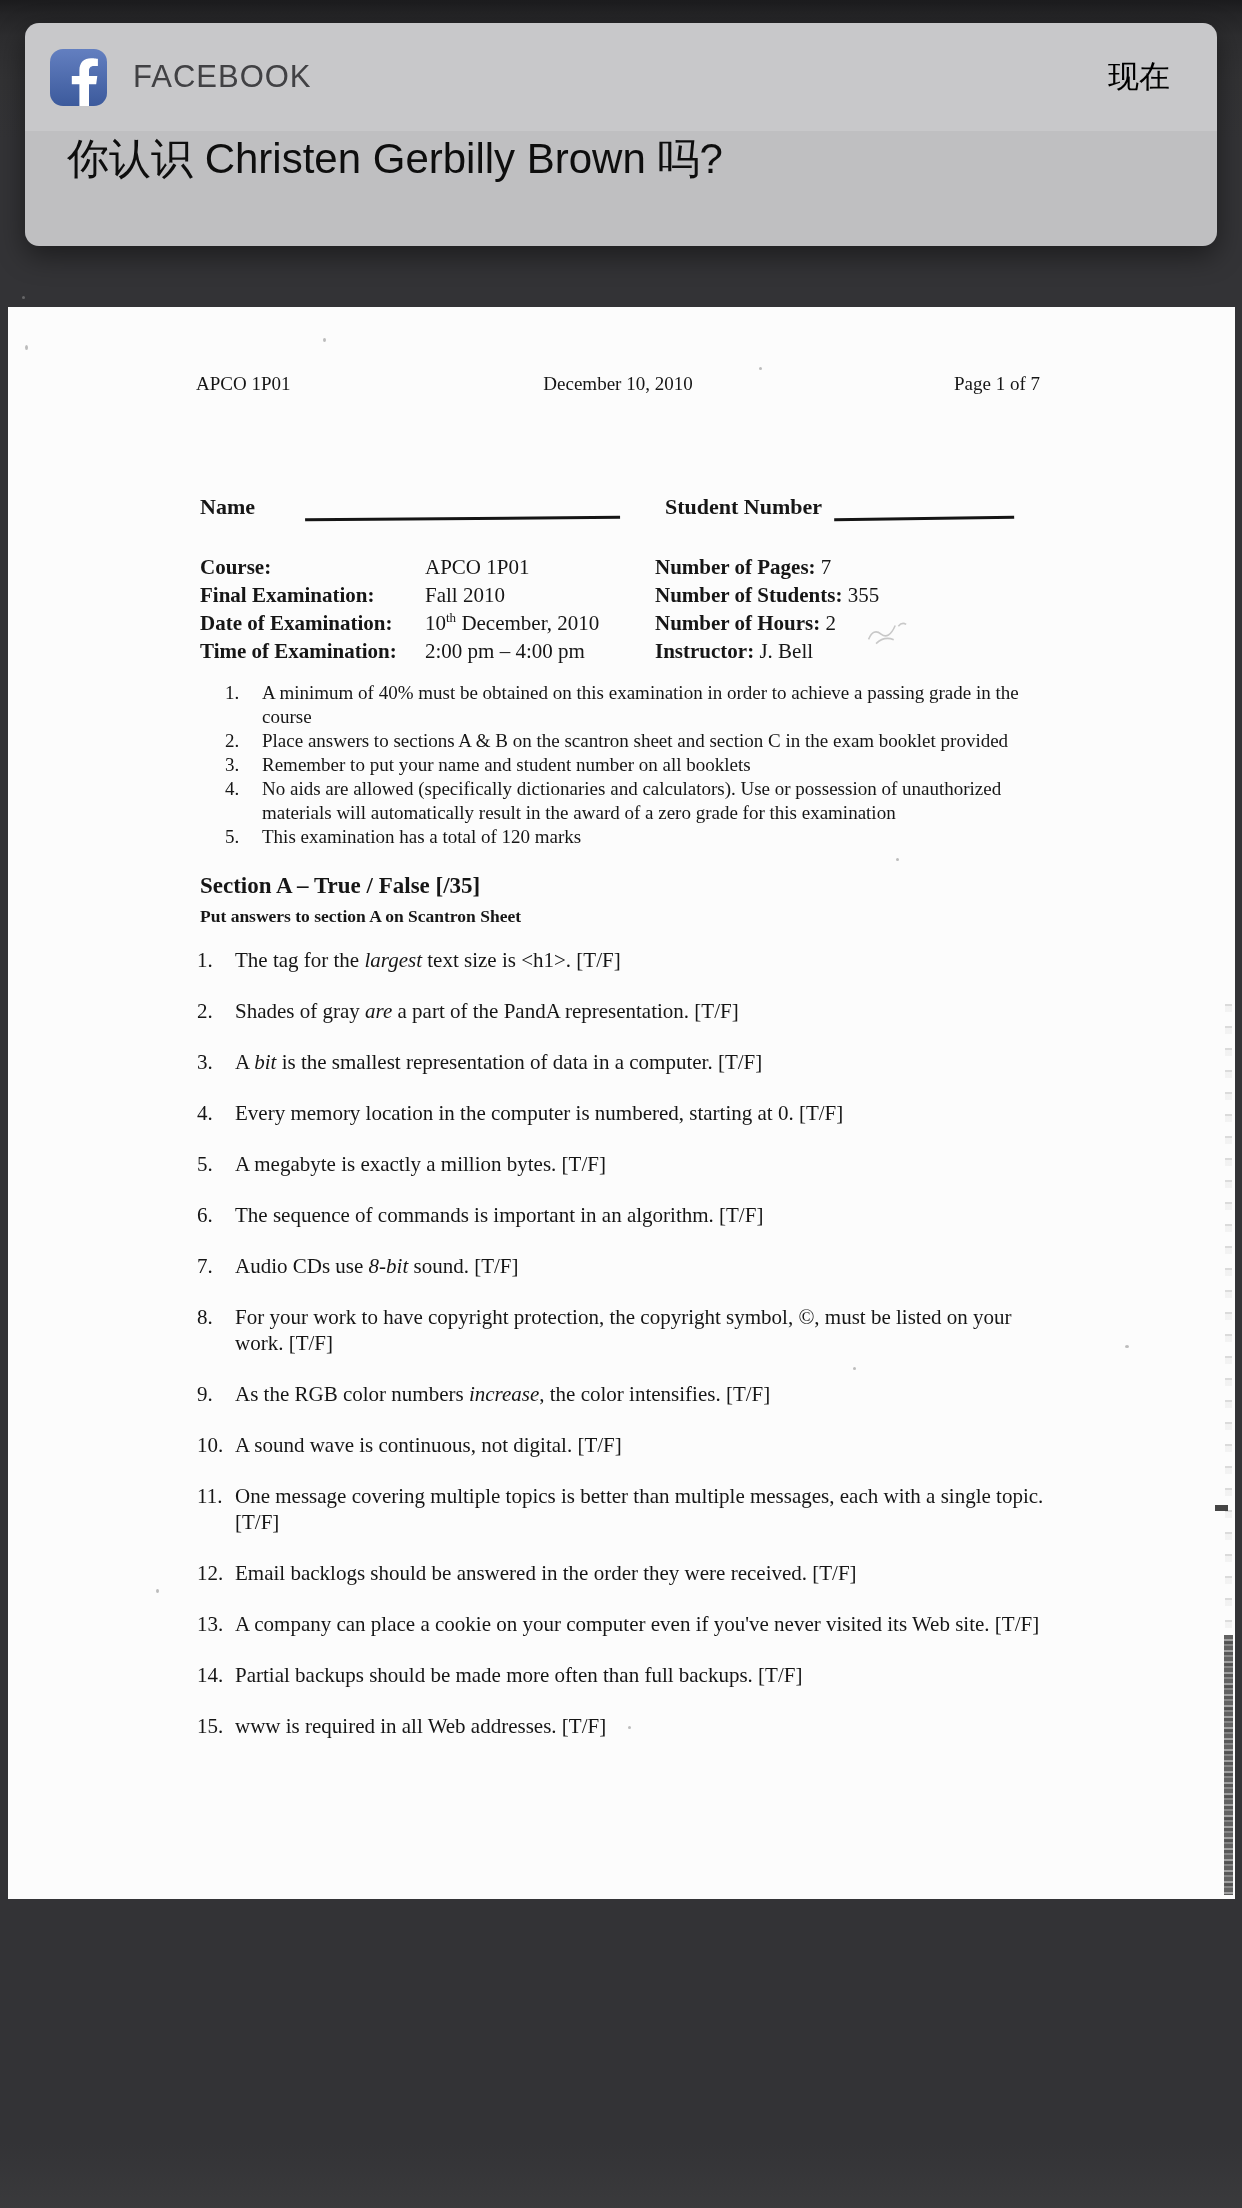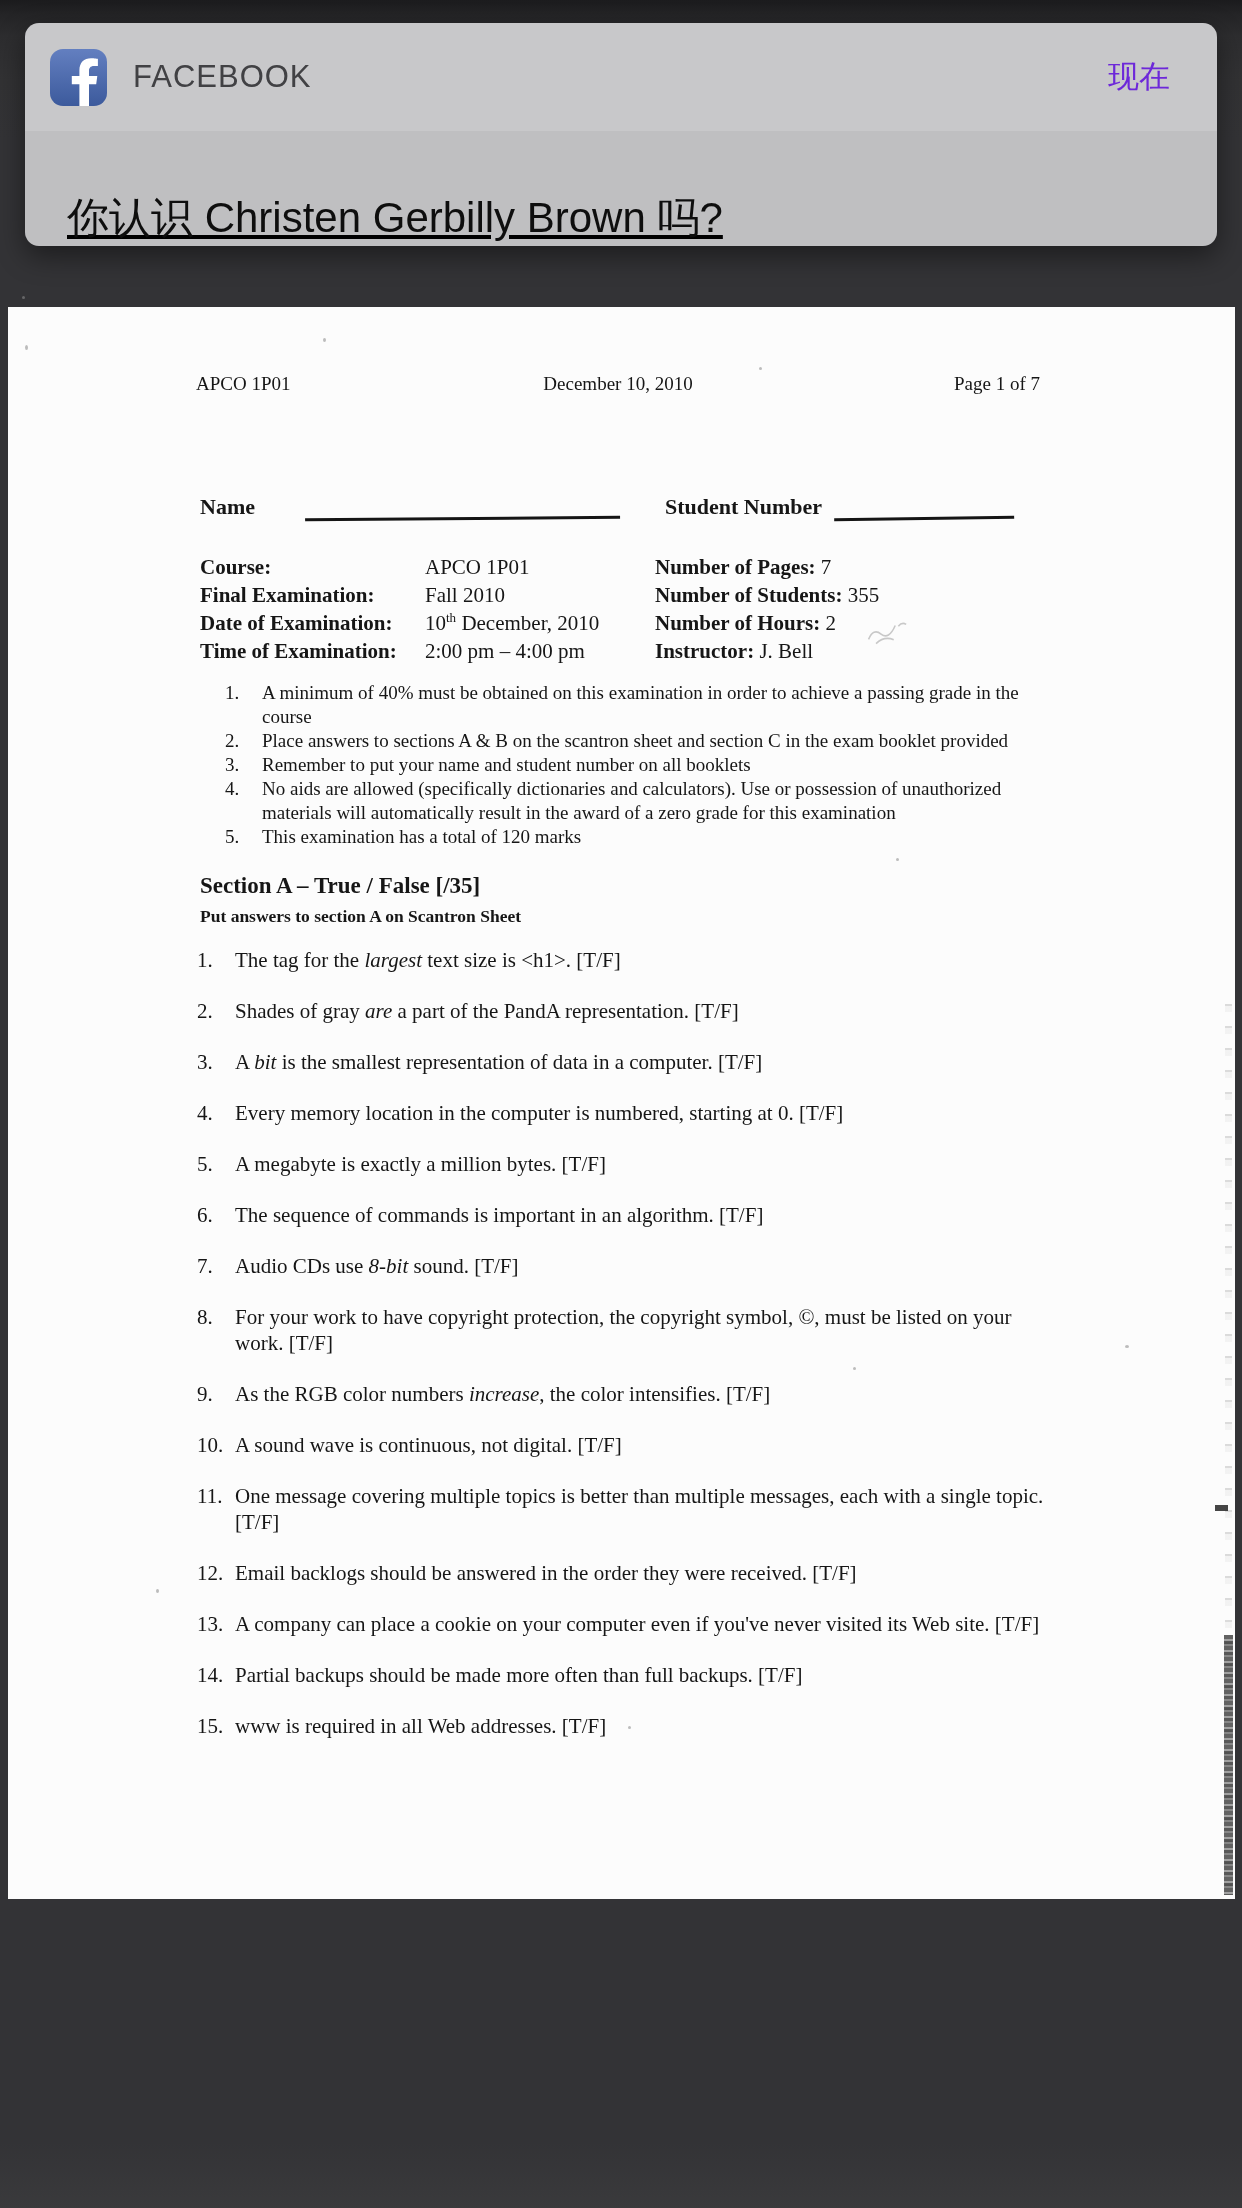--- a/index.html
+++ b/index.html
@@ -17,24 +17,24 @@
     box-shadow:0 10px 28px rgba(0,0,0,.45);
   }
   .notif-header{
     height:108px;background:#c8c8ca;display:flex;align-items:center;
     padding:0 47px 0 25px;box-sizing:border-box;text-align:center;
   }
   .fb-icon{width:57px;height:57px;flex:0 0 57px;display:block;}
   .notif-app{
     margin-left:26px;font-size:31px;letter-spacing:1px;color:#414144;
   }
-  .notif-time{margin-left:auto;font-size:31px;color:#6d28d9;}
+  .notif-time{margin-left:auto;font-size:31px;color:#000000;}
   .notif-body{
-    height:115px;background:#bfbfc1;display:flex;align-items:flex-end;
-    padding:0 42px;box-sizing:border-box;text-decoration:underline;
+    height:115px;background:#bfbfc1;display:flex;align-items:flex-start;
+    padding:0 42px;box-sizing:border-box;
   }
   .notif-message{font-size:42px;color:#0e0e0e;white-space:nowrap;}
 
   
   .page{
     position:absolute;left:8px;top:307px;width:1227px;height:1592px;
     background:#fcfcfc;color:#161616;
     font-family:"Liberation Serif","DejaVu Serif",serif;
   }
   .b{font-weight:bold;}

